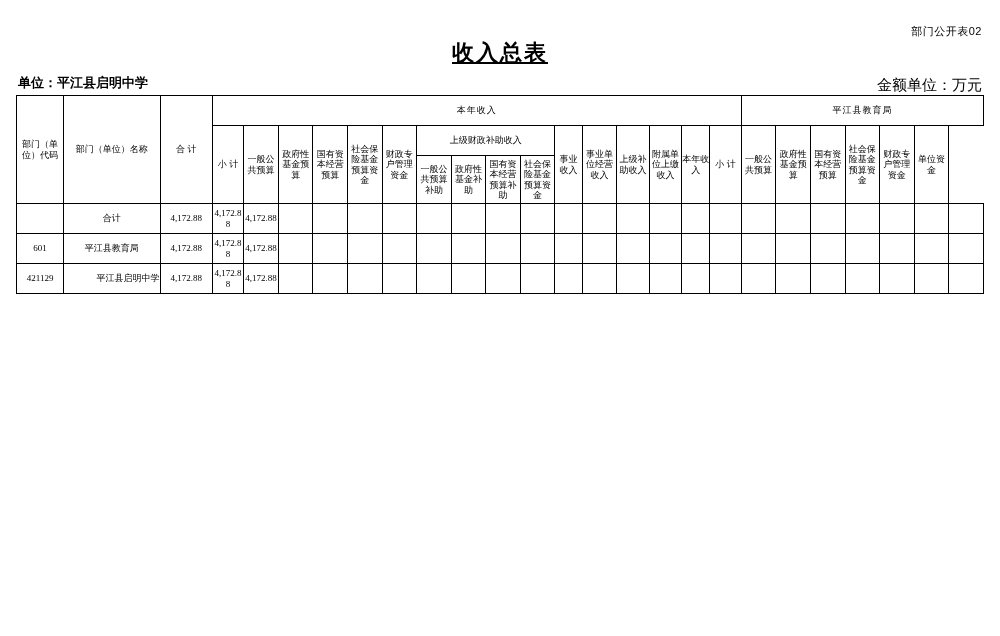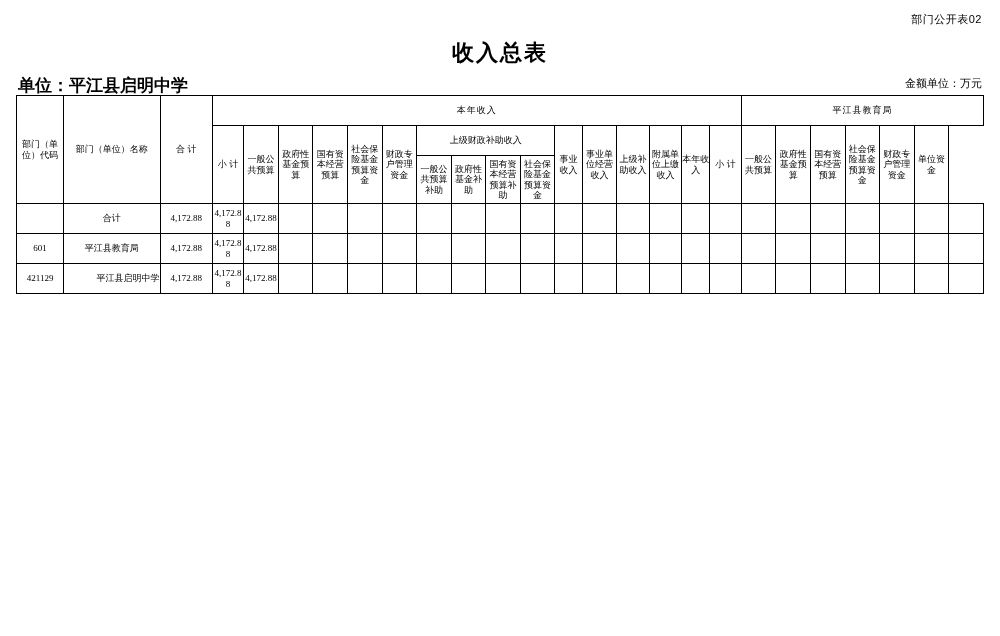--- a/index.html
+++ b/index.html
@@ -16,48 +16,49 @@
     overflow: hidden;
   }
   .page {
     position: relative;
     width: 1000px;
     height: 636px;
     box-sizing: border-box;
   }
   .form-code {
     position: absolute;
-    top: 12px;
+    top: 24px;
     right: 18px;
     font-size: 11px;
     letter-spacing: 0.5px;
   }
   .doc-title {
     position: absolute;
     top: 38px;
     left: 0;
     width: 1000px;
     text-align: center;
     font-size: 22px;
     font-weight: bold;
     letter-spacing: 2px;
     font-family: "Liberation Serif", serif;
+    text-decoration: underline;
   }
   .unit-line {
     position: absolute;
     top: 74px;
     left: 18px;
-    font-size: 17px;
+    font-size: 13px;
     font-weight: bold;
   }
   .amount-unit {
     position: absolute;
     top: 76px;
     right: 18px;
-    font-size: 11px;
+    font-size: 15px;
   }
   .table-wrap {
     position: absolute;
     top: 95px;
     left: 16px;
     width: 968px;
   }
   table.main {
     border-collapse: collapse;
     width: 968px;

